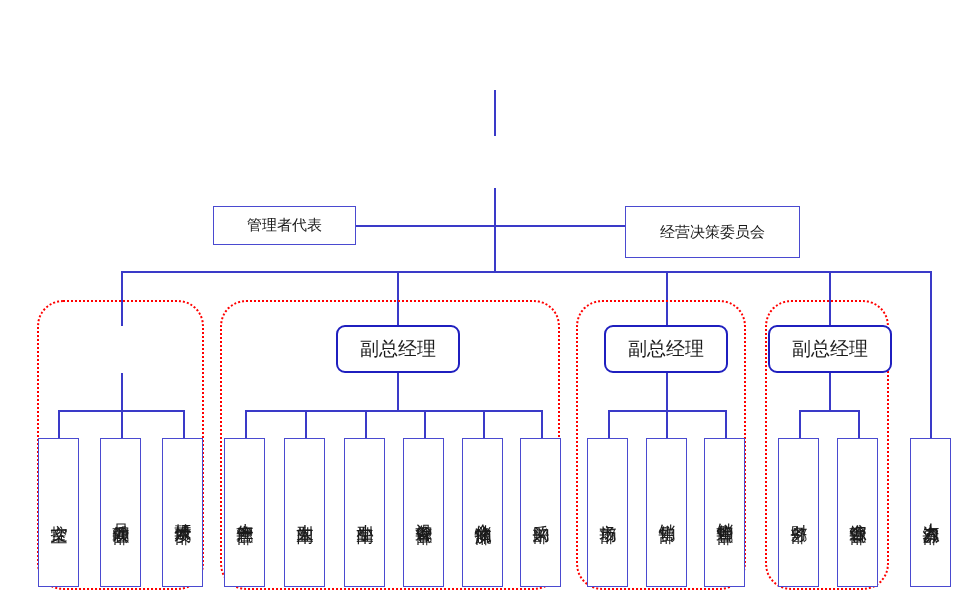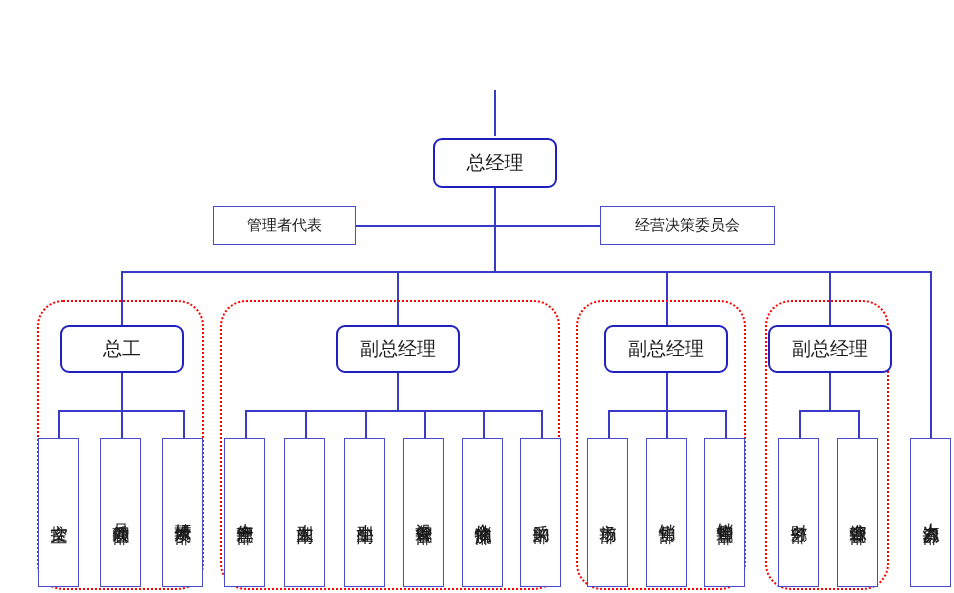--- a/index.html
+++ b/index.html
@@ -107,27 +107,25 @@
   <div class="ln lnh" style="left:799px;top:410px;width:60px;"></div>
   <div class="ln lnv" style="left:799px;top:410px;height:28px;"></div>
   <div class="ln lnv" style="left:858px;top:410px;height:28px;"></div>
 
   <div class="grp" style="left:37px;top:300px;width:167px;height:290px;"></div>
   <div class="grp" style="left:220px;top:300px;width:340px;height:290px;"></div>
   <div class="grp" style="left:576px;top:300px;width:170px;height:290px;"></div>
   <div class="grp" style="left:765px;top:300px;width:124px;height:290px;"></div>
 
 
-  <div class="node exec" style="left:433px;top:138px;width:124px;height:50px;">总经理</div>
 
   <div class="node plain" style="left:213px;top:206px;width:143px;height:39px;">管理者代表</div>
 
-  <div class="node plain" style="left:600px;top:206px;width:175px;height:39px;">经营决策委员会</div>
+  <div class="node plain" style="left:625px;top:206px;width:175px;height:52px;">经营决策委员会</div>
 
-  <div class="node exec" style="left:60px;top:325px;width:124px;height:48px;">总工</div>
 
   <div class="node exec" style="left:336px;top:325px;width:124px;height:48px;">副总经理</div>
 
   <div class="node exec" style="left:604px;top:325px;width:124px;height:48px;">副总经理</div>
 
   <div class="node exec" style="left:768px;top:325px;width:124px;height:48px;">副总经理</div>
 
   <div class="node dept" style="left:38px;top:438px;width:41px;height:149px;">文控室</div>
   <div class="node dept" style="left:100px;top:438px;width:41px;height:149px;">品质管理部</div>
   <div class="node dept" style="left:162px;top:438px;width:41px;height:149px;">技术研发部</div>

